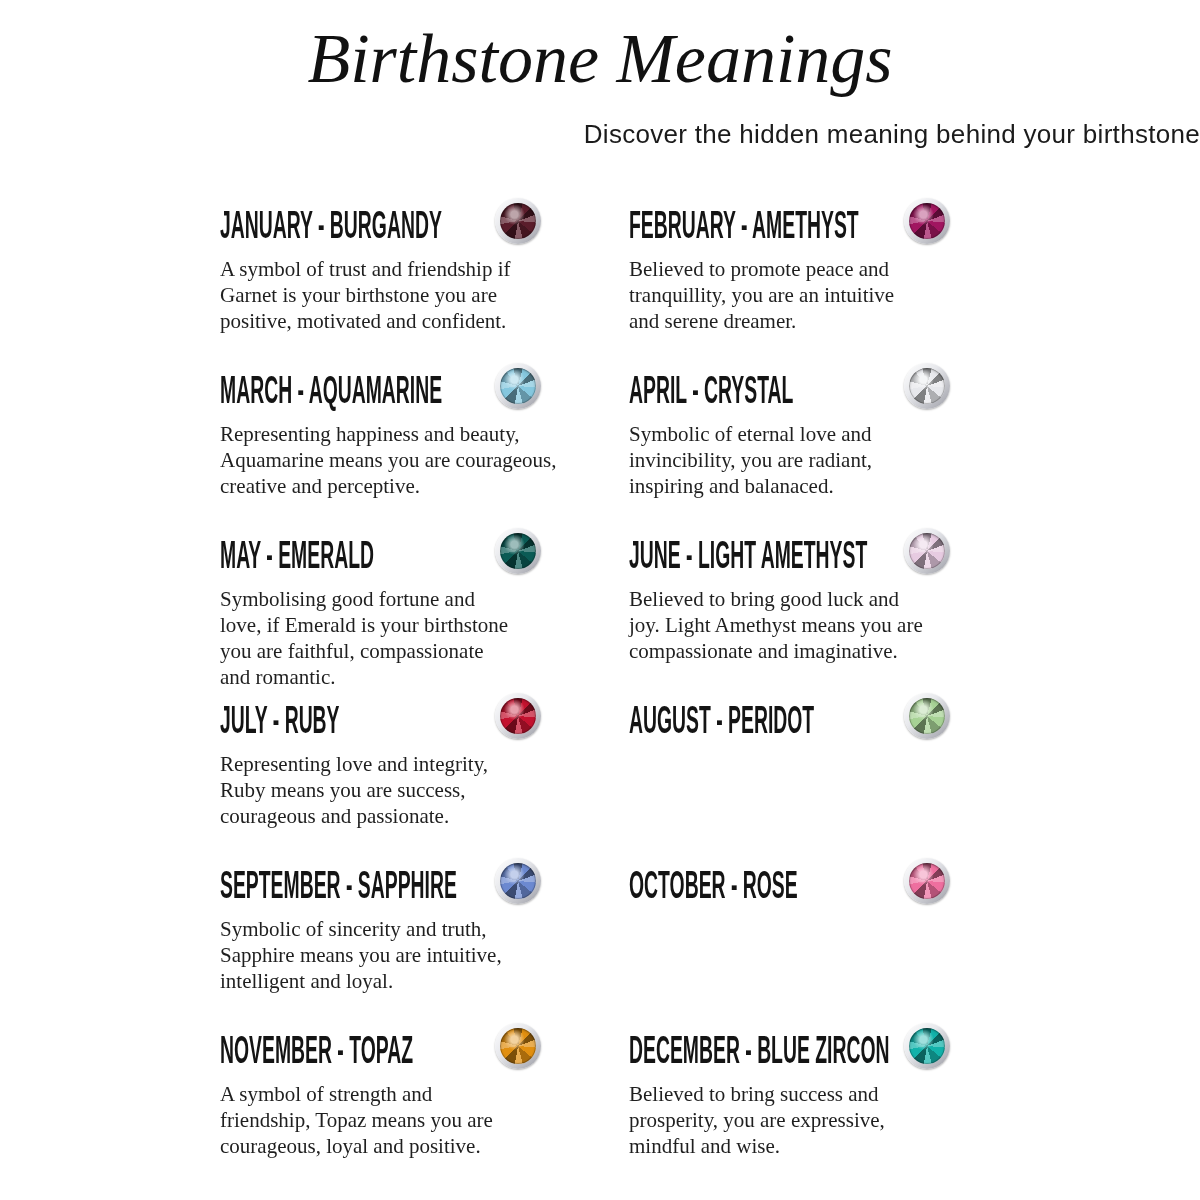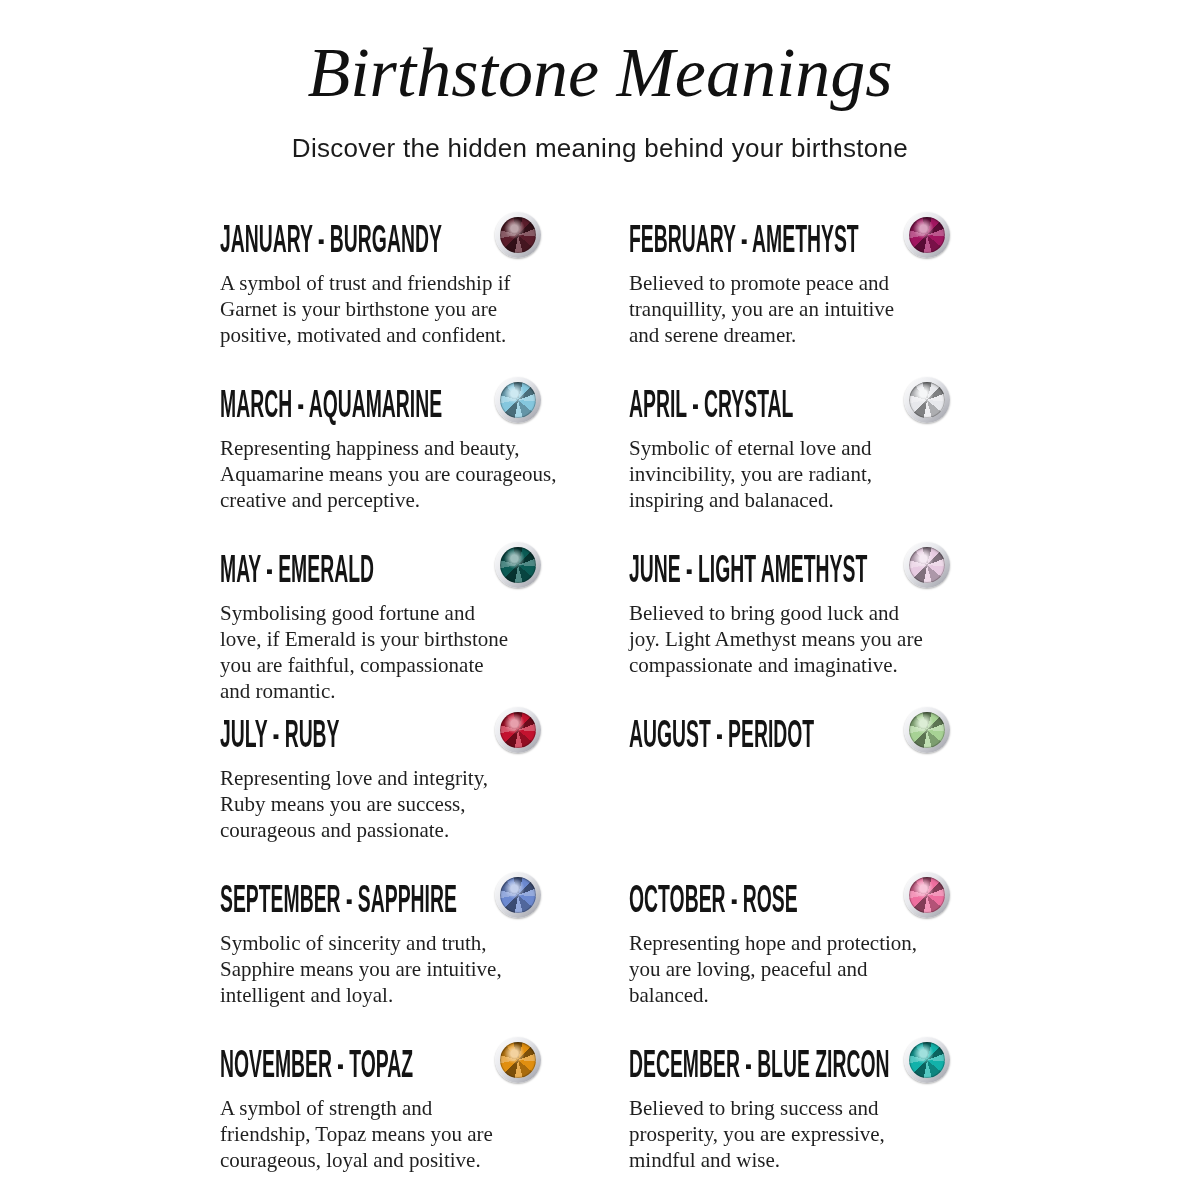--- a/index.html
+++ b/index.html
@@ -1,31 +1,31 @@
 <!DOCTYPE html>
 <html><head>
 <meta charset="utf-8">
 <style>
   * { margin:0; padding:0; box-sizing:border-box; }
   html,body { background:#ffffff; }
   body {
     width:1200px; height:1200px; position:relative; overflow:hidden;
     font-family:"Liberation Sans", sans-serif; color:#111;
   }
-  .header { padding-top:36px; text-align:center; }
+  .header { padding-top:22px; text-align:center; }
   .page-title {
     font-family:"Liberation Serif", serif;
     font-style:italic; font-weight:400;
     font-size:70px; line-height:1.06; color:#111;
     letter-spacing:0px;
   }
   .page-subtitle {
     margin-top:24px;
     font-size:26px; line-height:1.15; font-weight:400;
-    letter-spacing:0.3px; color:#1b1b1b;
+    letter-spacing:0.3px; color:#1b1b1b;text-align:right;
   }
   .entries-grid {
     margin:46px 0 0 220px;
     display:grid;
     grid-template-columns:345px 345px;
     column-gap:64px;
     grid-auto-rows:165px;
   }
   .entry { position:relative; padding-top:10px; }
   .stone-heading {
@@ -152,23 +152,20 @@
     <div class="stone-description">Symbolic of sincerity and truth,
 Sapphire means you are intuitive,
 intelligent and loyal.</div>
   </div>
 
   <div class="entry">
     <div class="stone-heading"><span class="squeeze">OCTOBER - ROSE</span></div>
     <div class="gem">
         <div class="gem-core" style="background: radial-gradient(circle at 40% 32%, rgb(248, 197, 217) 0px, rgb(248, 197, 217) 11%, rgba(255, 255, 255, 0) 32%), conic-gradient(from 15deg, rgb(238, 111, 159) 0deg, rgb(238, 111, 159) 28deg, rgb(131, 61, 87) 28deg, rgb(131, 61, 87) 55deg, rgb(243, 151, 186) 55deg, rgb(243, 151, 186) 80deg, rgb(238, 111, 159) 80deg, rgb(238, 111, 159) 115deg, rgb(179, 83, 119) 115deg, rgb(179, 83, 119) 150deg, rgb(243, 151, 186) 150deg, rgb(243, 151, 186) 175deg, rgb(131, 61, 87) 175deg, rgb(131, 61, 87) 210deg, rgb(238, 111, 159) 210deg, rgb(238, 111, 159) 245deg, rgb(243, 151, 186) 245deg, rgb(243, 151, 186) 270deg, rgb(179, 83, 119) 270deg, rgb(179, 83, 119) 305deg, rgb(238, 111, 159) 305deg, rgb(238, 111, 159) 330deg, rgb(131, 61, 87) 330deg, rgb(131, 61, 87) 360deg);"></div>
       </div>
-    <div class="stone-description">Representing hope and protection,
-you are loving, peaceful and
-balanced.</div>
   </div>
 
   <div class="entry">
     <div class="stone-heading"><span class="squeeze">NOVEMBER - TOPAZ</span></div>
     <div class="gem">
         <div class="gem-core" style="background: radial-gradient(circle at 40% 32%, rgb(243, 210, 159) 0px, rgb(243, 210, 159) 11%, rgba(255, 255, 255, 0) 32%), conic-gradient(from 15deg, rgb(225, 143, 16) 0deg, rgb(225, 143, 16) 28deg, rgb(124, 79, 9) 28deg, rgb(124, 79, 9) 55deg, rgb(233, 174, 83) 55deg, rgb(233, 174, 83) 80deg, rgb(225, 143, 16) 80deg, rgb(225, 143, 16) 115deg, rgb(169, 107, 12) 115deg, rgb(169, 107, 12) 150deg, rgb(233, 174, 83) 150deg, rgb(233, 174, 83) 175deg, rgb(124, 79, 9) 175deg, rgb(124, 79, 9) 210deg, rgb(225, 143, 16) 210deg, rgb(225, 143, 16) 245deg, rgb(233, 174, 83) 245deg, rgb(233, 174, 83) 270deg, rgb(169, 107, 12) 270deg, rgb(169, 107, 12) 305deg, rgb(225, 143, 16) 305deg, rgb(225, 143, 16) 330deg, rgb(124, 79, 9) 330deg, rgb(124, 79, 9) 360deg);"></div>
       </div>
     <div class="stone-description">A symbol of strength and
 friendship, Topaz means you are
 courageous, loyal and positive.</div>

